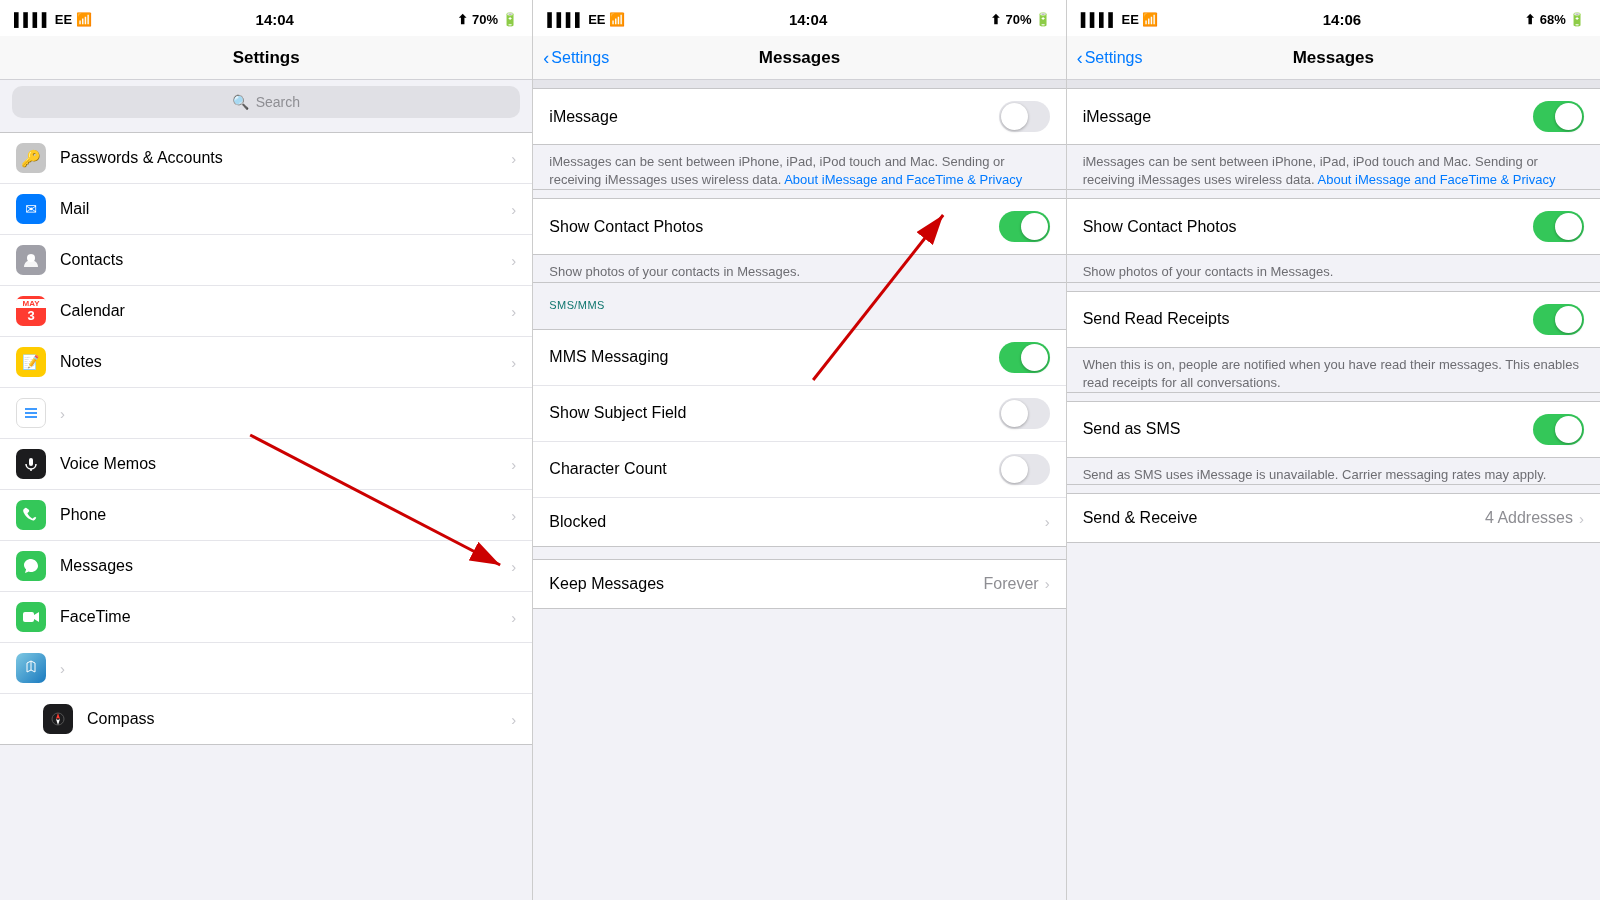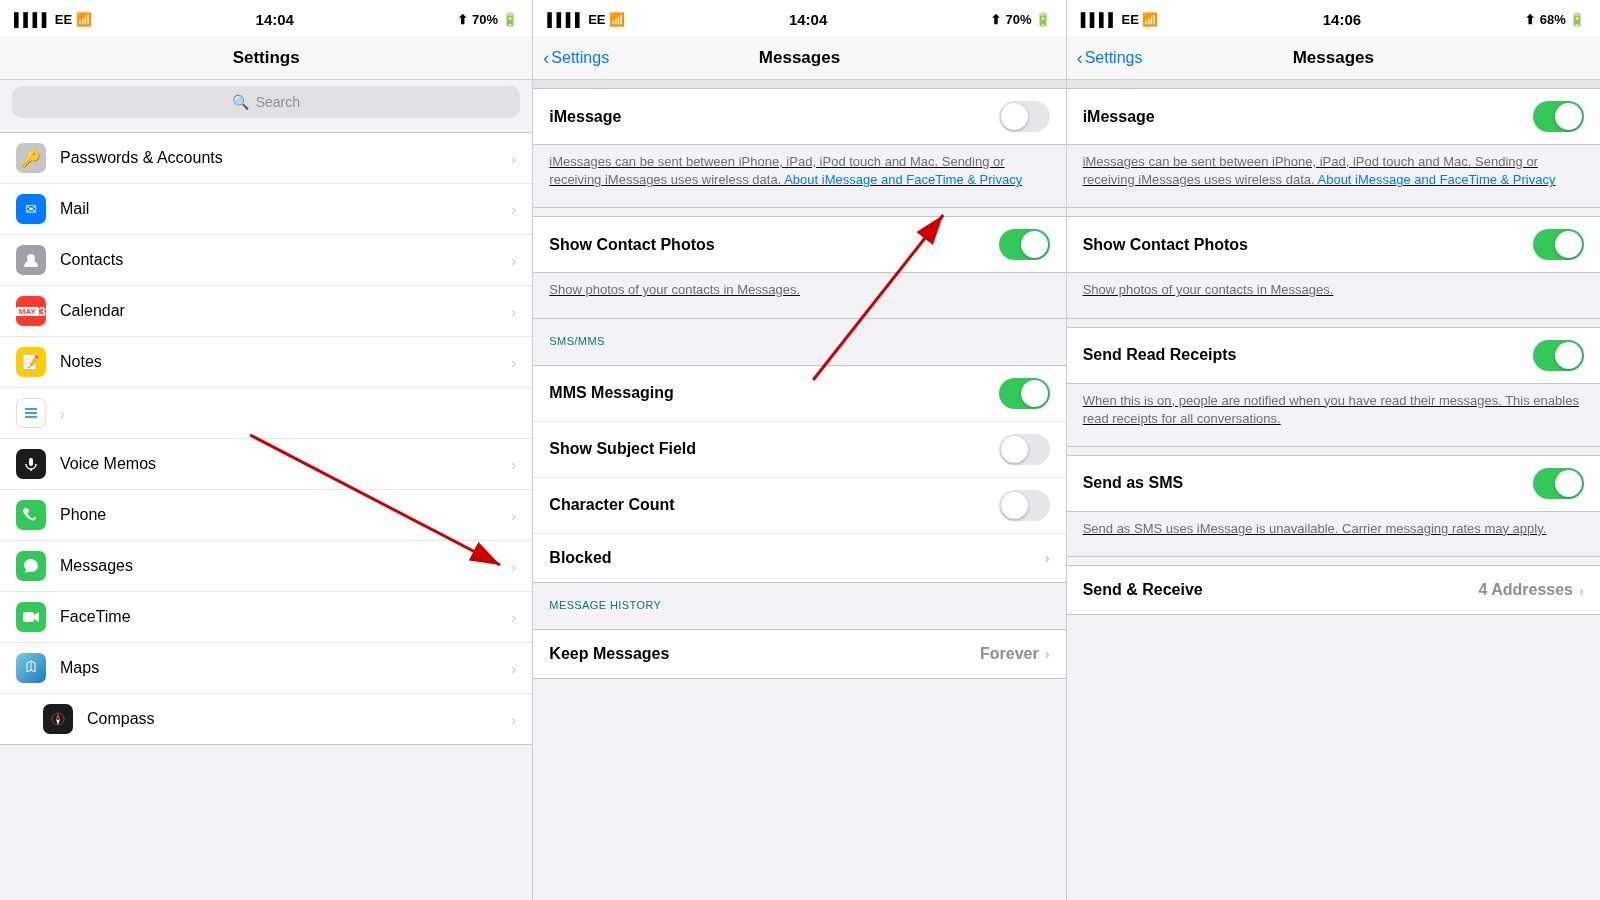--- a/index.html
+++ b/index.html
@@ -189,41 +189,39 @@
       top: 2px;
       box-shadow: 0 1px 3px rgba(0,0,0,0.3);
       transition: left 0.2s;
     }
     .toggle.on .toggle-thumb { left: 22px; }
     .toggle.off .toggle-thumb { left: 2px; }
 
     
     .desc-row {
       background: #f2f2f7;
-      padding: 8px 16px 18px;
+      padding: 8px 16px 0;
       border-bottom: 0.5px solid #c6c6c8;
-      text-decoration: underline;
     }
     .desc-text {
       font-size: 13px;
       color: #6d6d72;
       line-height: 1.4;
     }
     .desc-text a, .link-text {
       color: #007aff;
       text-decoration: none;
     }
 
     
     .white-group {
       background: #fff;
       border-top: 0.5px solid #c6c6c8;
       border-bottom: 0.5px solid #c6c6c8;
       margin-top: 8px;
-      font-weight: bold;
     }
 
     
     .panel-wrapper {
       flex: 1;
       position: relative;
       display: flex;
       flex-direction: column;
     }
 
@@ -314,21 +312,21 @@
               <svg width="18" height="18" viewBox="0 0 18 18">
                   <circle cx="9" cy="7" r="4" fill="#fff"></circle>
                   <path d="M2 16c0-3.9 3.1-7 7-7s7 3.1 7 7" fill="#fff" opacity=".9"></path>
                 </svg>
             </div>
             <span class="row-label">Contacts</span>
             <span class="row-chevron">›</span>
           </div>
 
           <div class="settings-row">
-            <div class="row-icon icon-calendar" style="font-size:14px; flex-direction:row; padding:0;">
+            <div class="row-icon icon-calendar" style="font-size:14px; flex-direction:column; padding:0;">
               <div style="background:#fff;color:#ff3b30;font-size:8px;font-weight:700;width:100%;text-align:center;border-radius:2px 2px 0 0;">MAY</div>
               <div style="color:#fff;font-size:13px;font-weight:700;">3</div>
             </div>
             <span class="row-label">Calendar</span>
             <span class="row-chevron">›</span>
           </div>
 
           <div class="settings-row">
             <div class="row-icon icon-notes" style="font-size:14px;">📝</div>
             <span class="row-label">Notes</span>
@@ -389,21 +387,20 @@
             <span class="row-chevron">›</span>
           </div>
 
           <div class="settings-row">
             <div class="row-icon" style="background: linear-gradient(135deg,#7ec8e3,#1a7abf);">
               <svg width="16" height="16" viewBox="0 0 16 16">
                 <path d="M8 1l4 2v9l-4-2-4 2V3l4-2z" fill="none" stroke="#fff" stroke-width="1"></path>
                 <line x1="8" y1="1" x2="8" y2="10" stroke="#fff" stroke-width="1"></line>
               </svg>
             </div>
-            <span class="row-label">Maps</span>
             <span class="row-chevron">›</span>
           </div>
 
           <div class="settings-row">
             <div class="row-icon icon-compass">
               <svg width="16" height="16" viewBox="0 0 16 16">
                 <circle cx="8" cy="8" r="6" fill="none" stroke="#555" stroke-width="1"></circle>
                 <polygon points="8,2 10,8 8,7 6,8" fill="#ff3b30"></polygon>
                 <polygon points="8,14 10,8 8,9 6,8" fill="#fff"></polygon>
               </svg>
@@ -499,21 +496,20 @@
             <div class="toggle off">
               <div class="toggle-thumb"></div>
             </div>
           </div>
           <div class="item-row">
             <span class="item-label">Blocked</span>
             <span class="row-chevron">›</span>
           </div>
         </div>
 
-        <div class="section-header-text">MESSAGE HISTORY</div>
         <div class="white-group" style="margin-top:12px;">
           <div class="item-row">
             <span class="item-label">Keep Messages</span>
             <span class="item-value">Forever</span>
             <span class="row-chevron">›</span>
           </div>
         </div>
       </div>
     </div>
 

